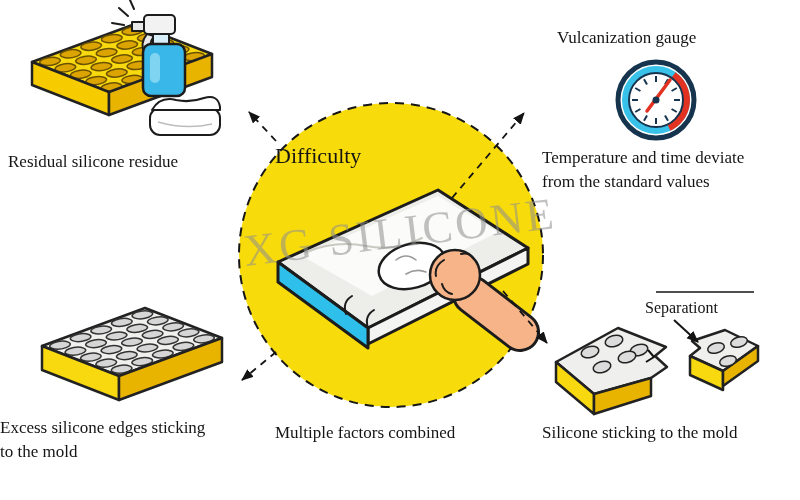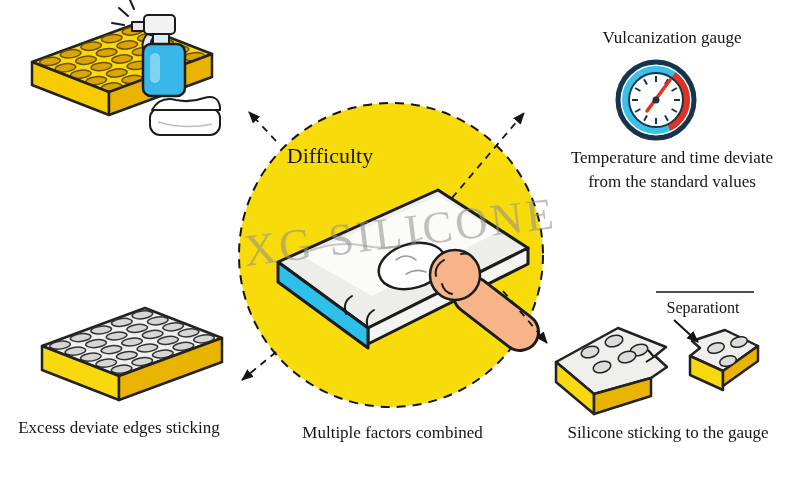--- a/index.html
+++ b/index.html
@@ -1,21 +1,21 @@
 <!DOCTYPE html>
 <html><head>
 <meta charset="utf-8">
 <style>
   *{margin:0;padding:0;box-sizing:border-box}
   html,body{background:#ffffff}
   body{width:800px;height:500px;overflow:hidden}
   #stage{position:relative;width:800px;height:500px;background:#fff;
          font-family:"Liberation Serif","DejaVu Serif",serif;color:#151515}
   #art{position:absolute;left:0;top:0;z-index:1}
-  .txt{position:absolute;text-align:center;font-size:17px;line-height:1.42;z-index:4}
+  .txt{position:absolute;text-align:left;font-size:17px;line-height:1.42;z-index:4}
   .line{display:block}
   .difficulty{left:275px;top:140px;width:110px;font-size:22px}
   .cap-tl{left:8px;top:150px;width:232px}
   .cap-tr-title{left:557px;top:26px;width:230px}
   .cap-tr{left:542px;top:146px;width:260px}
   .cap-bl{left:0px;top:416px;width:238px}
   .cap-center{left:275px;top:421px;width:235px}
   .cap-br{left:542px;top:421px;width:252px}
   .sep-label{left:645px;top:297px;width:116px;font-size:16px}
   .watermark{position:absolute;left:165px;top:206px;width:470px;text-align:center;
@@ -158,32 +158,34 @@
       <line x1="503" y1="291" x2="547" y2="343" marker-end="url(#ah)"></line>
       <line x1="276" y1="352" x2="242" y2="380" marker-end="url(#ah)"></line>
     </g>
   </svg>
 
   <div class="watermark">XG SILICONE</div>
 
   <div class="txt difficulty">Difficulty</div>
 
   <div class="txt cap-tl">
+    <span class="line">Residual silicone residue</span>
   </div>
 
   <div class="txt cap-tr-title">Vulcanization gauge</div>
 
   <div class="txt cap-tr">
     <span class="line">Temperature and time deviate</span>
     <span class="line">from the standard values</span>
   </div>
 
   <div class="txt cap-bl">
-    <span class="line">Excess deviate edges sticking</span>
+    <span class="line">Excess silicone edges sticking</span>
+    <span class="line">to the mold</span>
   </div>
 
   <div class="txt cap-center">Multiple factors combined</div>
 
   <div class="txt sep-label">Separationt</div>
 
-  <div class="txt cap-br">Silicone sticking to the gauge</div>
+  <div class="txt cap-br">Silicone sticking to the mold</div>
 
 </div>
 
 </body></html>

